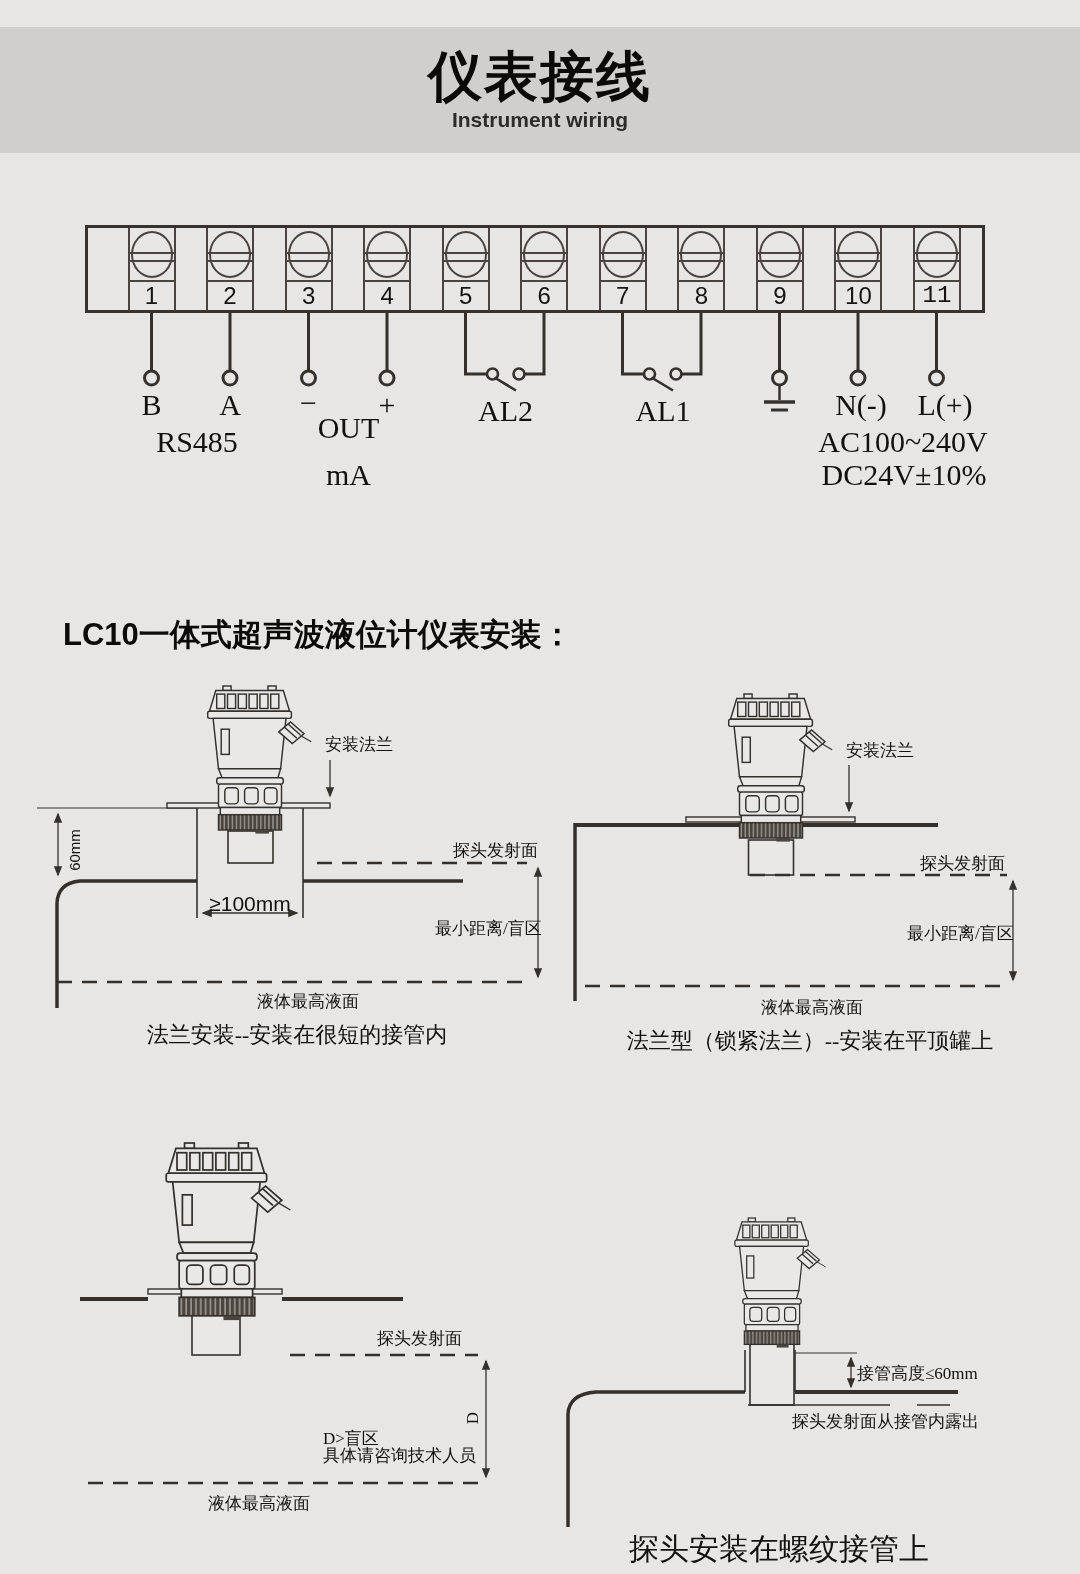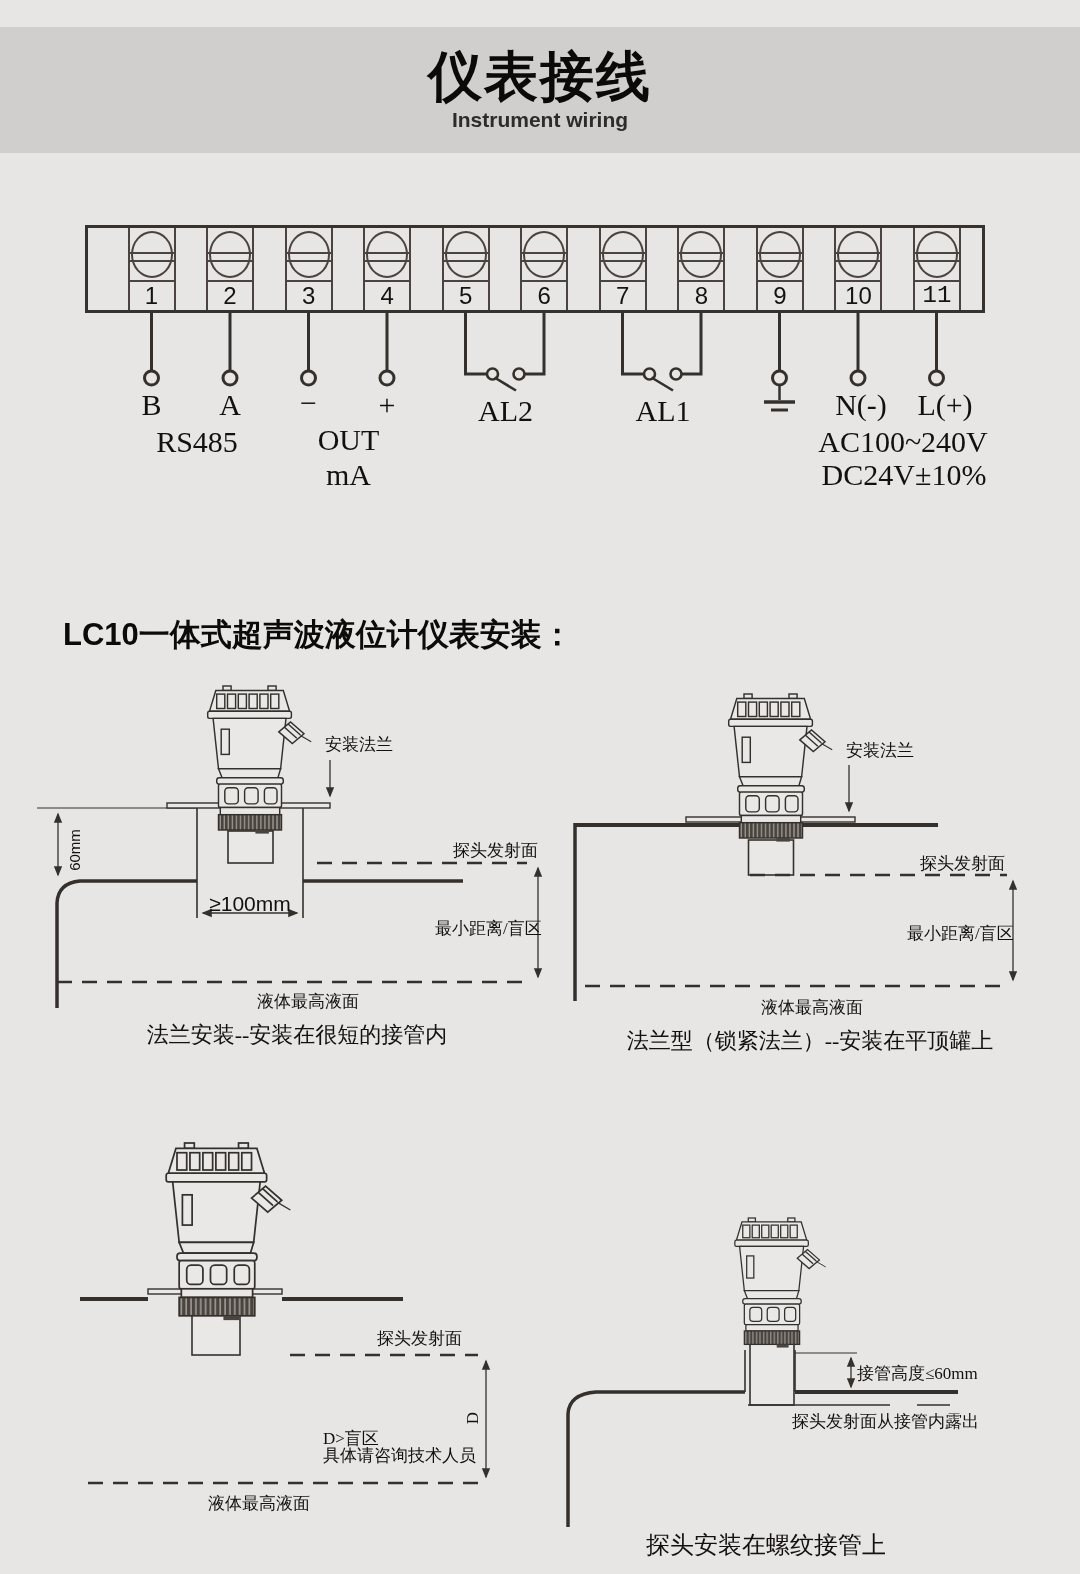--- a/index.html
+++ b/index.html
@@ -185,21 +185,21 @@
 
   <span class="lbl" style="left:151.5px;top:388px">B</span>
   <span class="lbl" style="left:230px;top:388px">A</span>
   <span class="lbl" style="left:308.5px;top:386px">−</span>
   <span class="lbl" style="left:387px;top:388px">+</span>
   <span class="lbl" style="left:505.5px;top:394px">AL2</span>
   <span class="lbl" style="left:663px;top:394px">AL1</span>
   <span class="lbl" style="left:861px;top:388px">N(-)</span>
   <span class="lbl" style="left:945px;top:388px">L(+)</span>
   <span class="lbl" style="left:197px;top:425px">RS485</span>
-  <span class="lbl" style="left:348.5px;top:423px">OUT</span>
+  <span class="lbl" style="left:348.5px;top:411px">OUT</span>
   <span class="lbl" style="left:348.5px;top:458px">mA</span>
   <span class="lbl" style="left:903px;top:425px">AC100~240V</span>
   <span class="lbl" style="left:904px;top:458px">DC24V±10%</span>
 
   <h2 class="sec-title">LC10一体式超声波液位计仪表安装：</h2>
 
   <div class="diagram" style="left:30px;top:670px;width:520px;height:390px">
     <svg class="draw" width="520" height="390" viewBox="0 0 520 390">
       <g stroke="#35302c" fill="none">
         <path d="M167 211 H50 Q28 213 27 233 V338" stroke-width="3.5"></path>
@@ -287,16 +287,16 @@
         <rect x="200" y="192" width="44" height="63" stroke-width="1.6" fill="#e9e8e7"></rect>
       </g>
       <use href="#sensor" transform="translate(180.9,68) scale(0.79)"></use>
       <g stroke="#35302c" fill="none">
         <line x1="198" y1="255" x2="340" y2="255" stroke-width="1.6"></line>
         <line x1="367" y1="255" x2="400" y2="255" stroke-width="1.6"></line>
       </g>
     </svg>
     <span class="dlbl" style="left:307px;top:215px">接管高度≤60mm</span>
     <span class="dlbl" style="left:242px;top:263px">探头发射面从接管内露出</span>
-    <div class="cap" style="left:216px;top:379px;font-size:24px">探头安装在螺纹接管上</div>
+    <div class="cap" style="left:229px;top:379px;font-size:30px">探头安装在螺纹接管上</div>
   </div>
 
 </div>
 
 </body></html>

